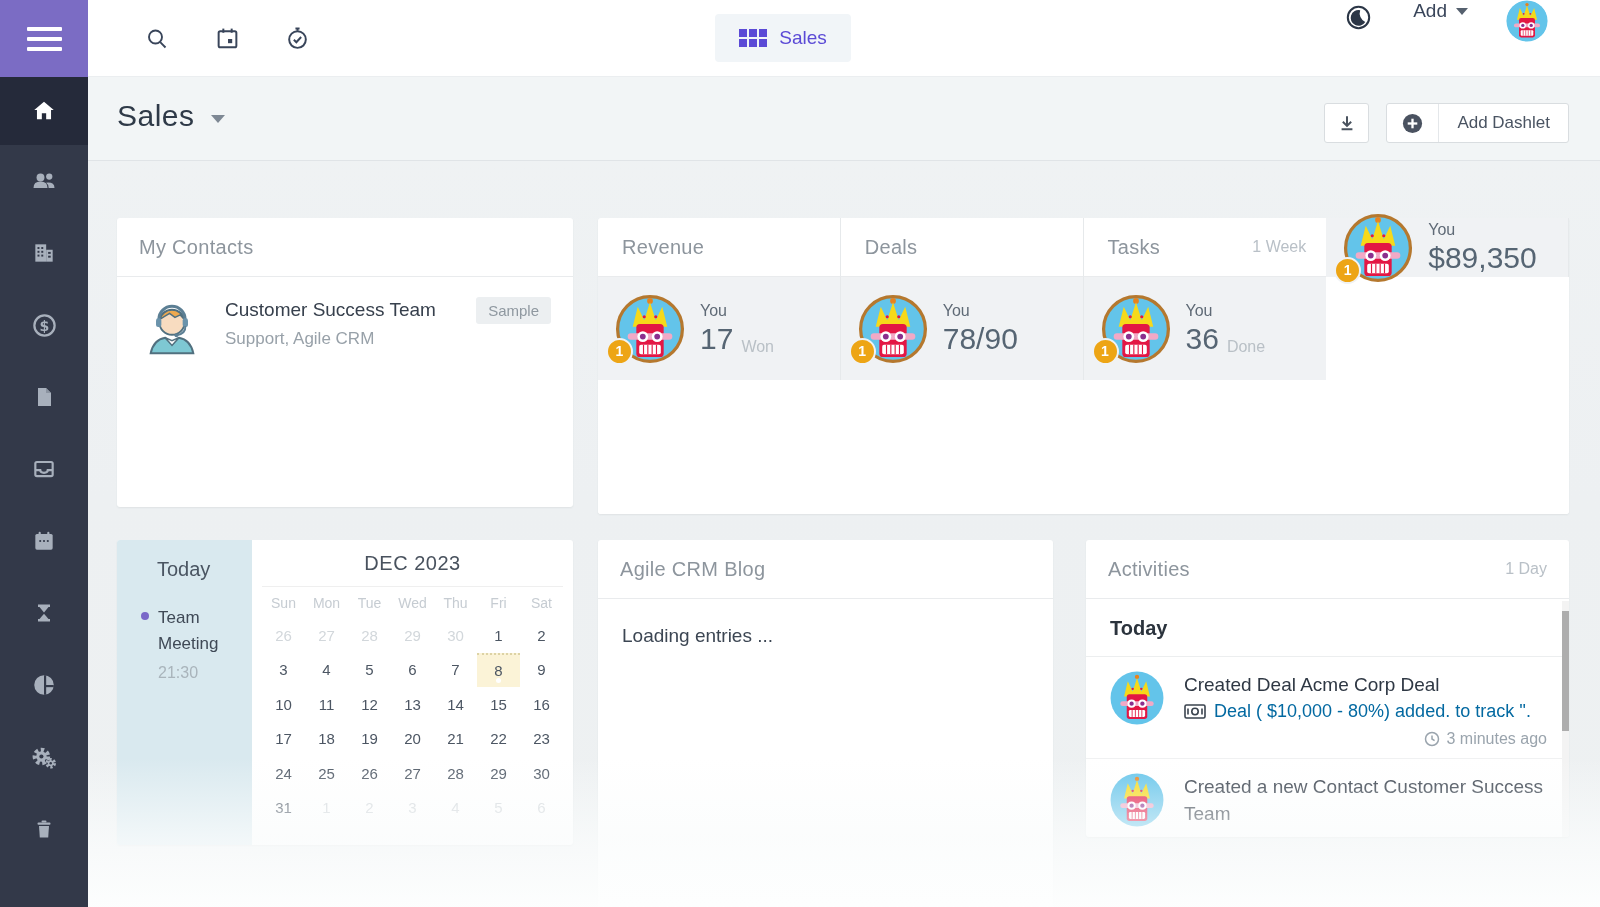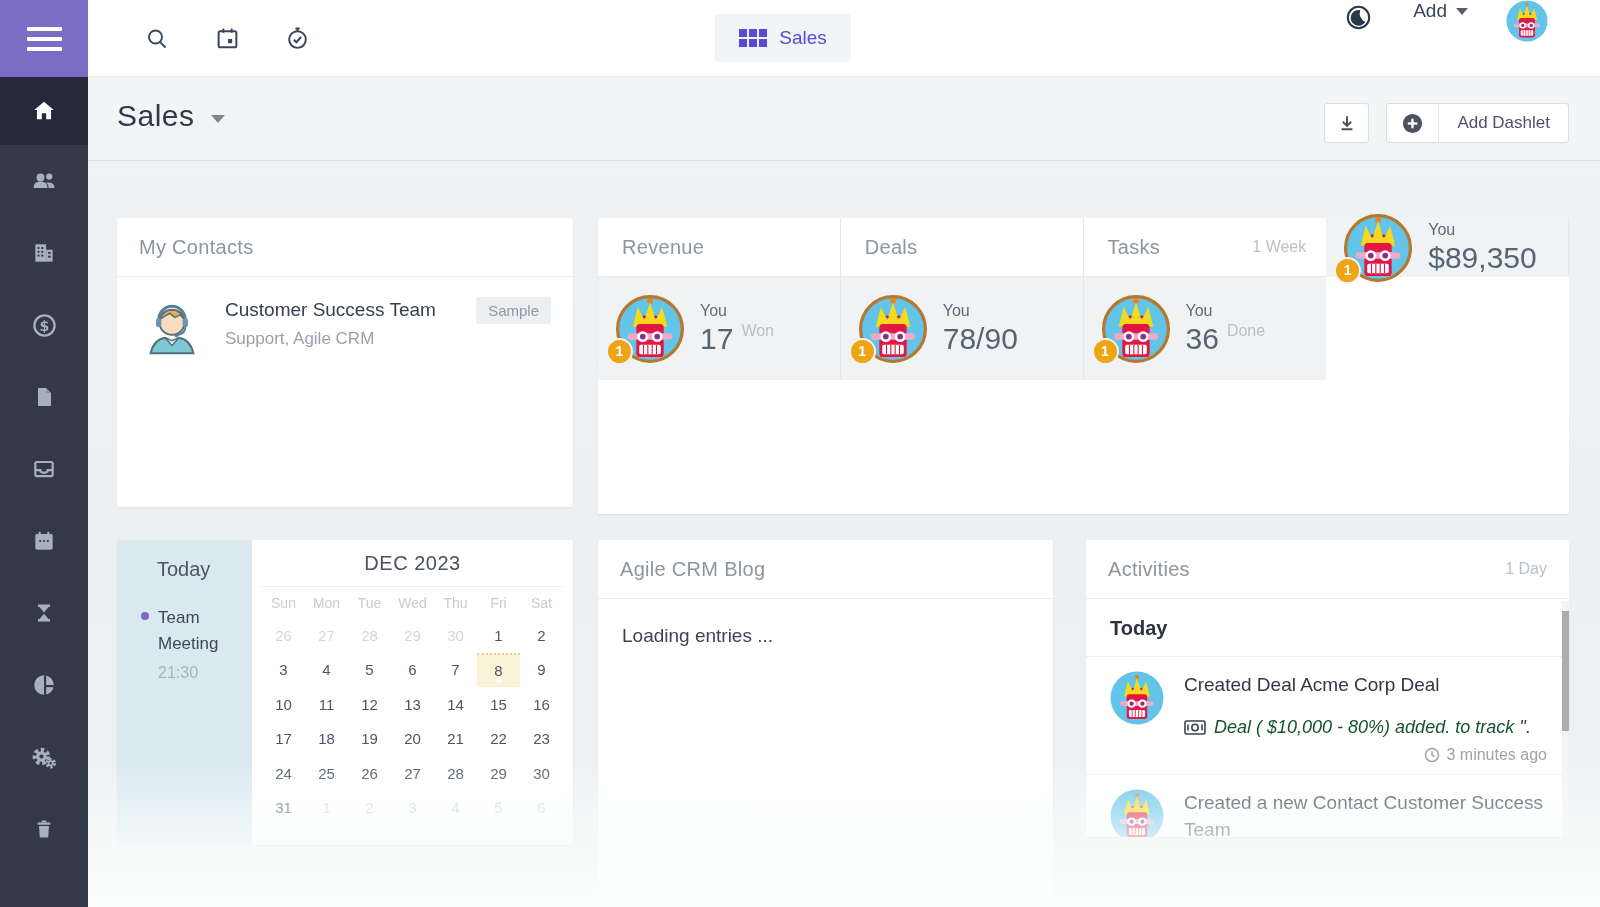--- a/index.html
+++ b/index.html
@@ -62,21 +62,21 @@
                 grid-template-columns:repeat(4,1fr); grid-template-rows:59px 103px 1fr; }
   .stat-head { border-bottom:1px solid #e9ebed; display:flex; align-items:center; justify-content:space-between; padding:0 20px 0 24px; }
   .stat-head.divide, .stat-band.divide { border-right:1px solid #e6e9eb; }
   .stat-band { background:#f0f2f4; display:flex; align-items:center; padding-left:16px; }
   .stat-avatar { position:relative; width:72px; height:72px; flex:0 0 72px; }
   .rank-badge { position:absolute; left:-8px; bottom:0px; width:27px; height:27px; background:#eda515;
                 border:2px solid #f0f2f4; border-radius:50%; color:#fff; font-size:14px; font-weight:bold;
                 display:flex; align-items:center; justify-content:center; }
   .stat-info { margin-left:14px; }
   .stat-user { font-size:16px; color:#5f6a76; }
-  .stat-value-row { display:flex; align-items:flex-start; gap:8px; margin-top:2px; }
+  .stat-value-row { display:flex; align-items:flex-end; gap:8px; margin-top:2px; }
   .stat-value { font-size:30px; font-weight:300; color:#56657 3; color:#566573; }
   .stat-suffix { font-size:16px; color:#b9c0c6; }
   .stats-rest { grid-column:1 / span 4; background:#fff; border-radius:0 0 3px 3px; }
   
   #card-cal { left:117px; top:540px; width:456px; height:305px; display:flex; overflow:hidden; }
   .agenda { width:135px; background:#d9e9ef; padding:18px 0 0 24px; flex:0 0 135px; }
   .agenda-title { font-size:20px; color:#4a5562; margin-left:16px; }
   .agenda-event { margin-top:24px; cursor:pointer; }
   .evt-line { display:flex; align-items:flex-start; }
   .evt-dot { width:8px; height:8px; border-radius:50%; background:#7a68c8; margin:7px 9px 0 0; flex:0 0 8px; }
@@ -96,21 +96,21 @@
   
   #card-blog { left:598px; top:540px; width:455px; height:367px; border-radius:3px 3px 0 0; }
   .blog-body { padding:26px 24px; font-size:19px; color:#3c4document; color:#3c4653; }
   
   #card-act { left:1086px; top:540px; width:483px; height:297px; overflow:hidden; }
   .act-group { font-size:20px; font-weight:bold; color:#2b333d; padding:18px 24px 16px; border-bottom:1px solid #eceeef; }
   .act-item { display:flex; padding:14px 22px 10px 24px; border-bottom:1px solid #f0f1f2; cursor:pointer; }
   .act-av { width:54px; height:54px; flex:0 0 54px; }
   .act-body { margin-left:20px; flex:1; }
   .act-title { font-size:19px; color:#2f3844; line-height:1.45; }
-  .act-desc { display:flex; align-items:center; gap:8px; font-size:18px; color:#14532d; margin-top:18px;font-style:italic; }
+  .act-desc { display:flex; align-items:center; gap:8px; font-size:18px; color:#0369a1; margin-top:2px; }
   .act-time { display:flex; align-items:center; gap:6px; justify-content:flex-end; font-size:16px; color:#9aa4ad; margin-top:8px; }
   .act-scroll-track { position:absolute; right:0; top:61px; bottom:0; width:7px; background:#f3f3f3; }
   .act-scroll-thumb { position:absolute; right:0; top:10px; width:7px; height:120px; background:#adadad; cursor:pointer; }
   
   .bottom-fade { position:absolute; left:88px; right:0; top:758px; bottom:0; z-index:8; pointer-events:none;
                  background:linear-gradient(180deg, rgba(244,247,248,0) 0%, rgba(250,252,252,.75) 55%, rgba(253,254,254,.97) 100%); }
   svg { display:block; }
 </style>
 </head>
 <body>

